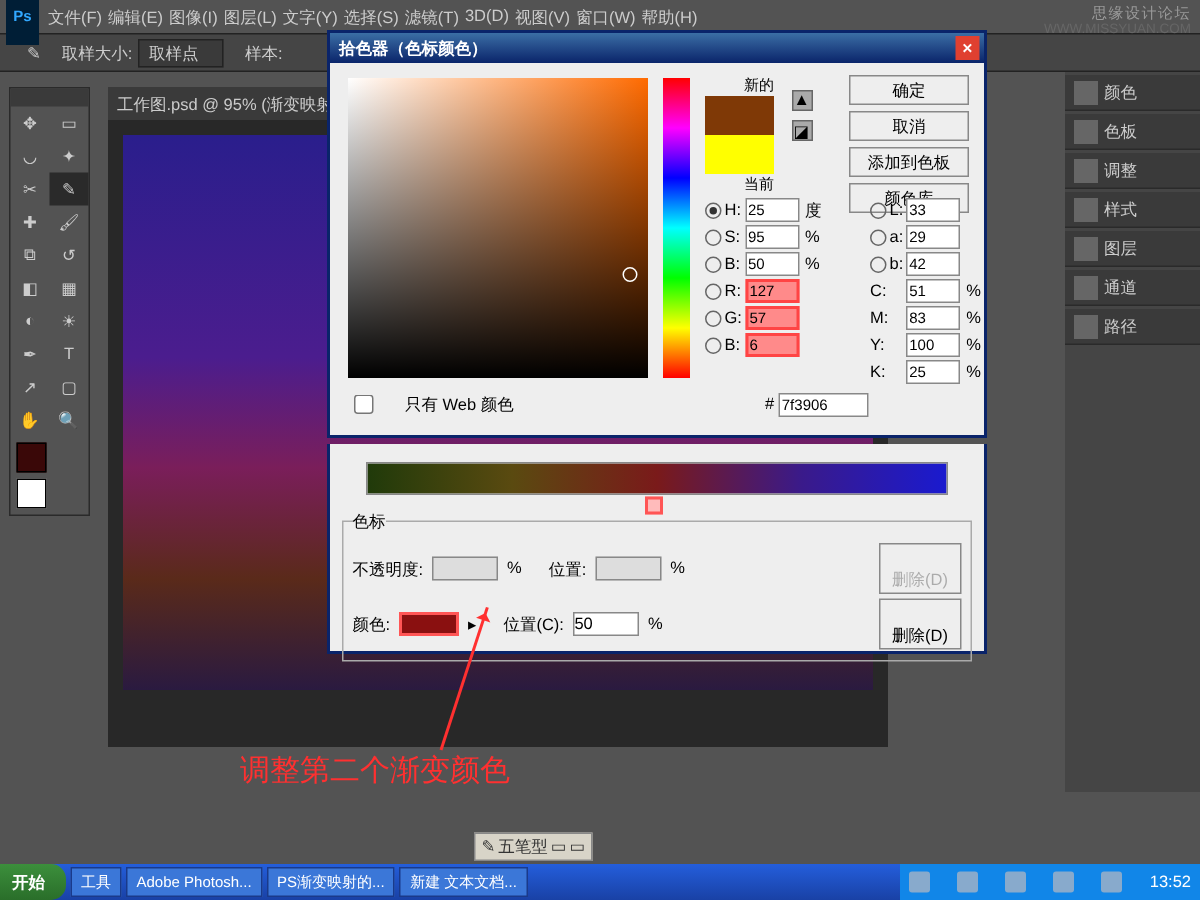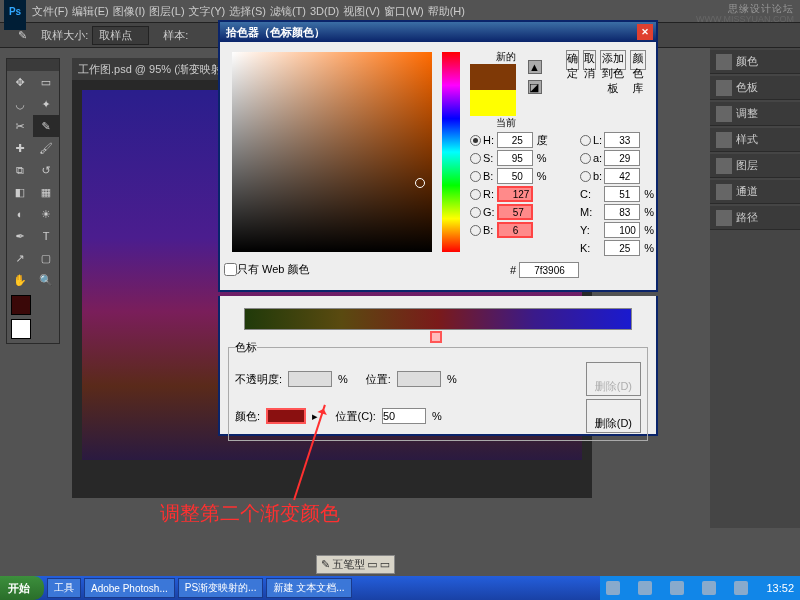--- a/index.html
+++ b/index.html
@@ -27,29 +27,29 @@
 .panel-tab{height:24px;display:flex;align-items:center;color:#ccc;padding-left:6px;border-bottom:1px solid #2a2a2a;background:#3a3a3a;margin-top:2px}
 .picon{width:16px;height:16px;background:#666;margin-right:4px}
 
 .picker{position:absolute;left:218px;top:20px;width:440px;height:272px;background:#eee;border:2px solid #0a246a}
 .picker .titlebar{height:20px;background:linear-gradient(#3b6ea5,#0a246a);color:#fff;display:flex;align-items:center;padding-left:6px;font-weight:bold}
 .picker .close{position:absolute;right:3px;top:2px;width:16px;height:16px;background:#e04030;color:#fff;display:flex;align-items:center;justify-content:center;font-size:9px}
 .picker-body{position:relative;padding:8px;height:252px}
 .satval{position:absolute;left:12px;top:10px;width:200px;height:200px;background:linear-gradient(to bottom,transparent,#000),linear-gradient(to right,#fff,hsl(25 100% 50%))}
 .satval .cursor{position:absolute;left:183px;top:126px;width:10px;height:10px;border:1px solid #fff;border-radius:50%}
 .huebar{position:absolute;left:222px;top:10px;width:18px;height:200px;background:linear-gradient(to bottom,red,magenta,blue,cyan,lime,yellow,red)}
-.webchk{position:absolute;left:4px;top:220px;display:flex;align-items:center;gap:0}
+.webchk{position:absolute;left:16px;top:220px;display:flex;align-items:center;gap:21px}
 .newcur{position:absolute;left:250px;top:8px;text-align:right}
 .newcur .lab{font-size:10px}
 .newcur .sw2{width:46px;height:26px}
-.btncol{position:absolute;right:10px;top:8px;width:80px;display:flex;flex-direction:row;gap:4px}
+.btncol{position:absolute;right:10px;top:8px;width:80px;display:flex;flex-direction:column;gap:4px}
 .btncol button{height:20px;background:#eee;border:1px solid #888}
 .fields{position:absolute;left:250px;top:90px;display:grid;grid-template-columns:auto 38px auto;gap:2px 2px;align-items:center}
 .fields2{position:absolute;left:360px;top:90px;display:grid;grid-template-columns:auto 38px auto;gap:2px 2px;align-items:center}
-.fields input,.fields2 input,.hexrow input{width:36px;height:16px;font-size:10px;border:1px solid #888;padding-left:14px}
+.fields input,.fields2 input,.hexrow input{width:36px;height:16px;font-size:10px;border:1px solid #888;padding-left:1px}
 .fields .hl{background:#ff8a8a;border:2px solid #f44}
 .hexrow{position:absolute;left:290px;top:220px}
 .radio{width:11px;height:11px;border:1px solid #666;border-radius:50%;display:inline-block;margin-right:2px;vertical-align:middle}
 .radio.on::after{content:"";display:block;width:5px;height:5px;background:#333;border-radius:50%;margin:2px}
 
 .gradbox{position:absolute;left:218px;top:296px;width:440px;height:140px;background:#eee;border:2px solid #0a246a;border-top:none;padding:8px}
 .gradbar{height:22px;background:linear-gradient(to right,#203a0a,#5a4a10,#7a1a1a,#3a1a8a,#1a1acf);border:1px solid #888;position:relative;margin:4px 16px 6px}
 .stop{position:absolute;bottom:-14px;width:12px;height:12px;border:2px solid #f55;background:#ffbbbb}
 .gradbox fieldset{border:1px solid #aaa;padding:4px 6px;margin-top:10px}
 .gradbox .row{display:flex;align-items:center;gap:6px;margin:3px 0}

